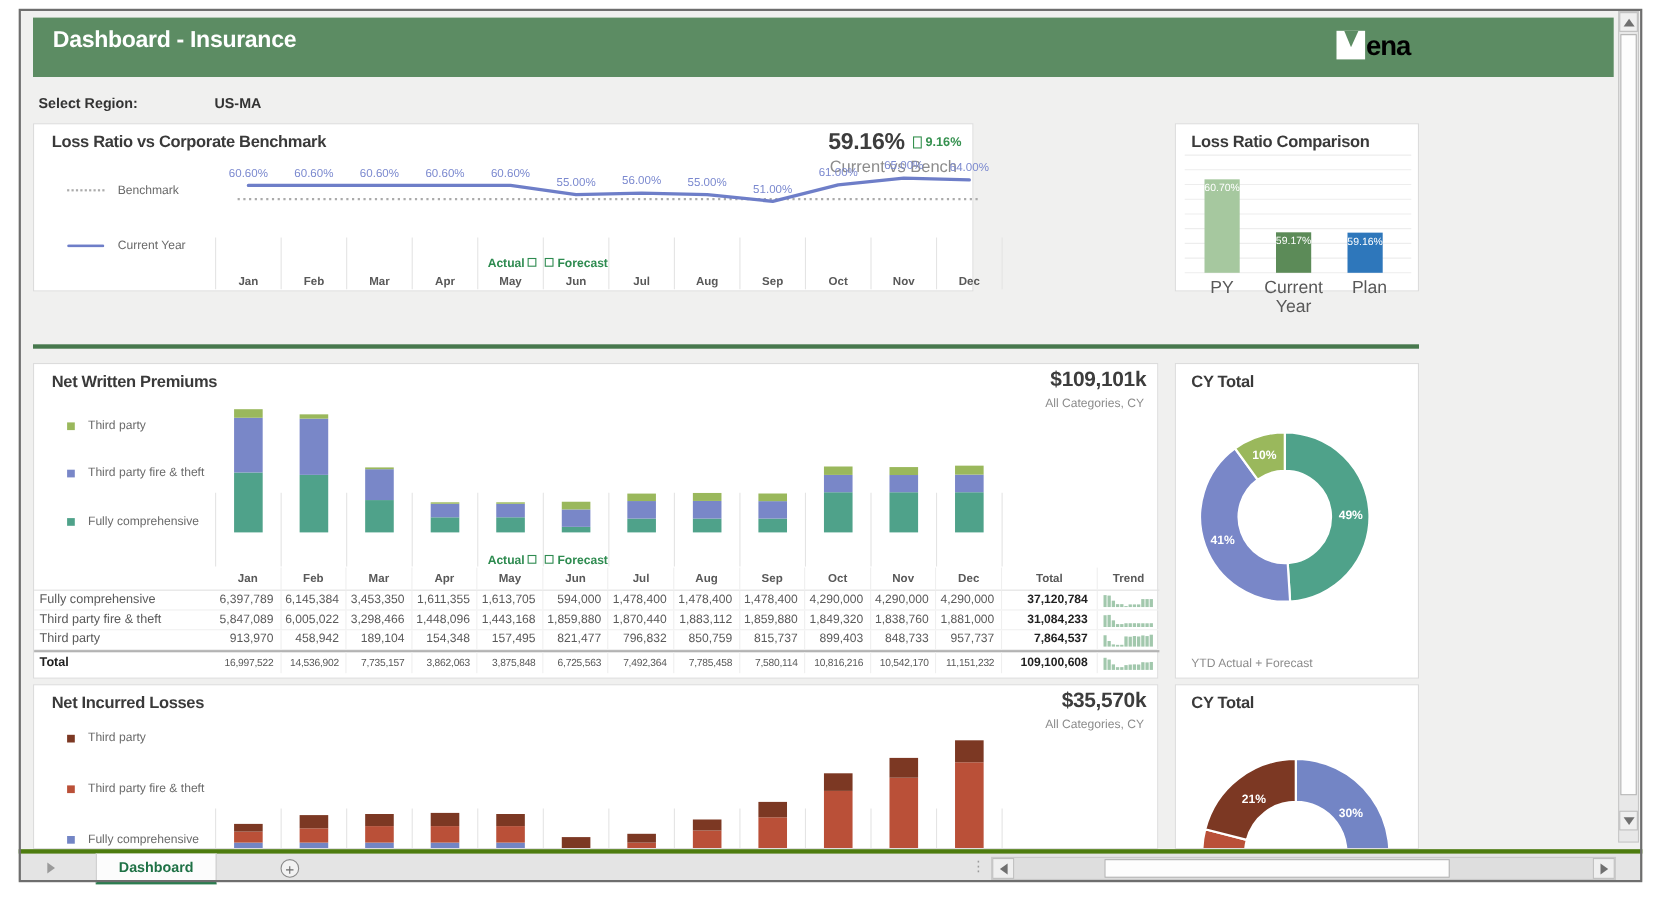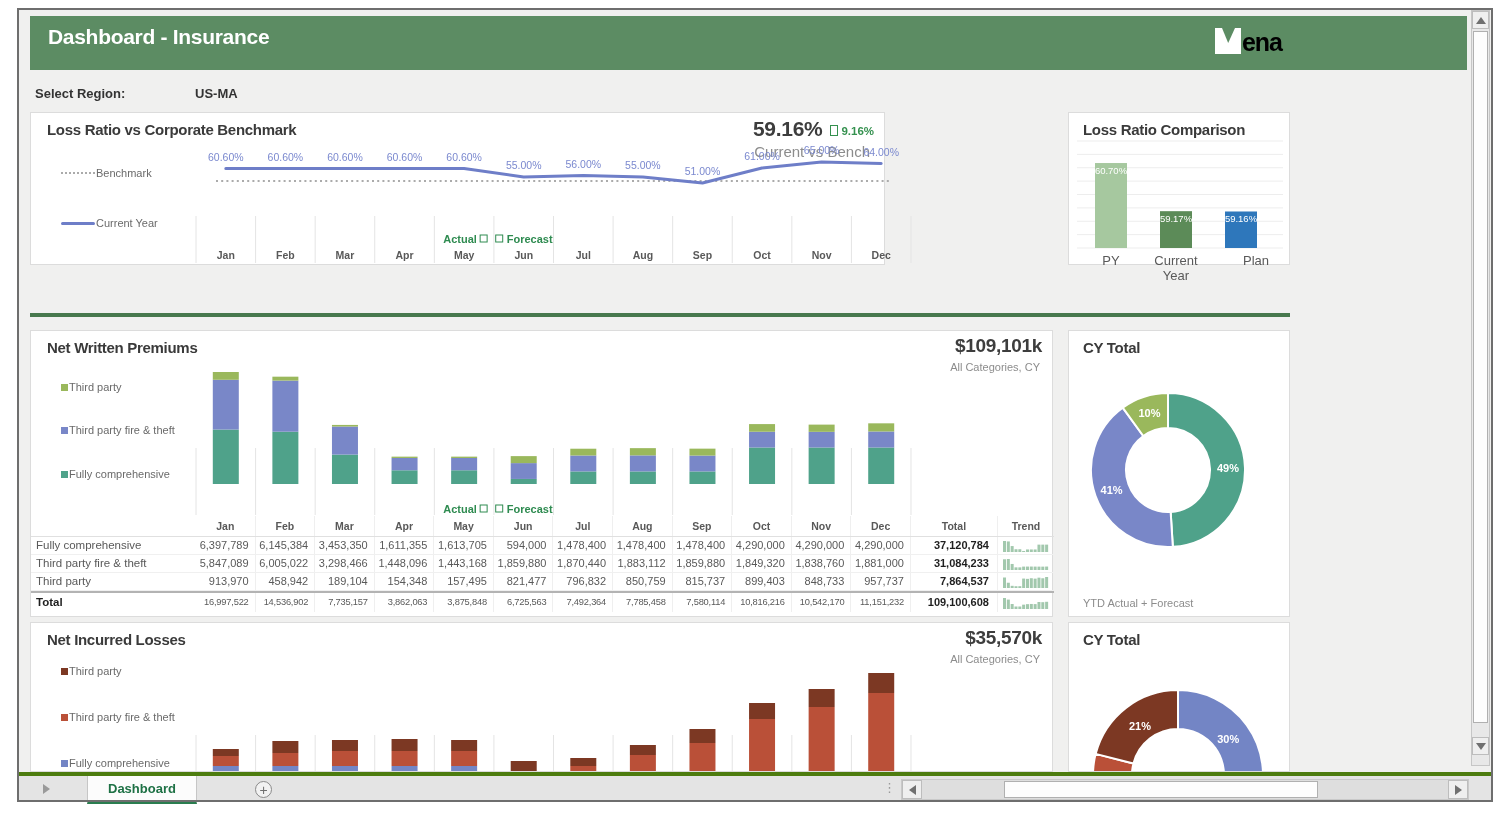--- a/index.html
+++ b/index.html
@@ -15,40 +15,40 @@
   .logo-box svg{position:absolute;inset:0;}
   .logo-text{color:#000000;font-size:25px;font-weight:700;letter-spacing:-1px;line-height:24px;margin-left:1px;}
   
   .region-label{left:18px;top:78px;font-size:13px;font-weight:700;color:#333;}
   .region-value{left:178px;top:78px;font-size:13px;font-weight:700;color:#333;}
   
   .panel{background:#fff;border:1px solid #dcdcdc;box-sizing:border-box;}
   .p-title{position:absolute;left:16px;top:8px;font-size:15px;font-weight:700;color:#3a3a3a;letter-spacing:-0.3px;}
   .divider{left:13px;top:305px;width:1260px;height:4px;background:#47784d;}
   
-  .leg-item{position:absolute;display:flex;align-items:center;gap:1px;}
+  .leg-item{position:absolute;display:flex;align-items:center;gap:12px;}
   .leg-sq{width:7px;height:7px;display:inline-block;flex:none;}
   .leg-txt{font-size:11px;color:#6a6a6a;white-space:nowrap;}
   .leg-line{width:34px;height:0;border-top:3px solid #6e7ec8;border-radius:2px;}
   .leg-dots{width:34px;height:0;border-top:2px dotted #ababab;}
   
   .kpi-row{position:absolute;display:flex;align-items:baseline;gap:8px;}
   .kpi-big{font-size:21px;font-weight:700;color:#3d3d3d;letter-spacing:-0.3px;}
   .kpi-big2{font-size:19px;font-weight:700;color:#3d3d3d;letter-spacing:-0.3px;}
   .kpi-delta{font-size:11.5px;font-weight:700;color:#35914f;display:flex;align-items:center;gap:3px;}
   .box-icon{width:6px;height:9px;border:1px solid #35914f;display:inline-block;}
   .kpi-sub{position:absolute;font-size:15px;color:#8c8c8c;display:flex;gap:4px;}
   
   svg text{font-family:"Liberation Sans","DejaVu Sans",sans-serif;}
   .lbl-blue{font-size:10.5px;fill:#7b89cf;}
   .lbl-month{font-size:10.5px;font-weight:700;fill:#595959;}
   .lbl-af{font-size:11px;font-weight:700;fill:#2e8b50;}
   .lbl-donut{font-size:11px;font-weight:700;fill:#ffffff;}
   .lbl-bar{font-size:9.5px;fill:#ffffff;}
-  .cat-lbl{position:absolute;font-size:13px;color:#595959;text-align:center;}
+  .cat-lbl{position:absolute;font-size:16px;color:#595959;text-align:center;}
   .caption{position:absolute;font-size:11px;color:#8c8c8c;}
   
   #prem-table{position:absolute;left:0;top:185px;width:1023px;}
   .trow{display:flex;align-items:stretch;}
   .tc{box-sizing:border-box;border-right:1px solid #efefef;overflow:hidden;white-space:nowrap;}
   .tc.lab{width:165px;text-align:left;padding-left:5px;font-size:11.5px;color:#595959;border-right:none;}
   .tc.mon{width:59.58px;text-align:right;padding-right:6px;font-size:11px;color:#595959;}
   .tc.tot{width:87px;text-align:right;padding-right:8px;font-size:11px;font-weight:700;color:#1f1f1f;}
   .tc.trd{width:56px;display:flex;align-items:center;justify-content:center;border-right:none;}
   .trow.th{height:20px;line-height:20px;border-bottom:1px solid #e0e0e0;}
@@ -180,21 +180,21 @@
           <rect x="26" y="32.029411764705756" width="32" height="84.97058823529424" fill="#a6c89f"></rect>
           <text x="42" y="43.029411764705756" class="lbl-bar" text-anchor="middle">60.70%</text>
           <rect x="91" y="80.1794117647058" width="32" height="36.82058823529419" fill="#5c8b58"></rect>
           <text x="107" y="91.1794117647058" class="lbl-bar" text-anchor="middle">59.17%</text>
           <rect x="156" y="80.49411764705891" width="32" height="36.505882352941086" fill="#2e77bb"></rect>
           <text x="172" y="91.49411764705891" class="lbl-bar" text-anchor="middle">59.16%</text>
         </svg>
     <div id="comparison-cats">
           <div class="cat-lbl" style="left: 7px; top: 140px; width: 70px;">PY</div>
           <div class="cat-lbl" style="left: 72px; top: 140px; width: 70px;">Current Year</div>
-          <div class="cat-lbl" style="left: 152px; top: 140px; width: 70px; text-align: center;">Plan</div>
+          <div class="cat-lbl" style="left: 141px; top: 140px; width: 70px; text-align: center;">Plan</div>
         </div>
   </div>
 
   <div class="abs divider"></div>
 
   <div class="abs panel" style="left:13px;top:322px;width:1023px;height:287px;">
     <div class="p-title">Net Written Premiums</div>
     <div class="kpi-row" style="right:10px;top:4px;">
       <span class="kpi-big2">$109,101k</span>
     </div>

